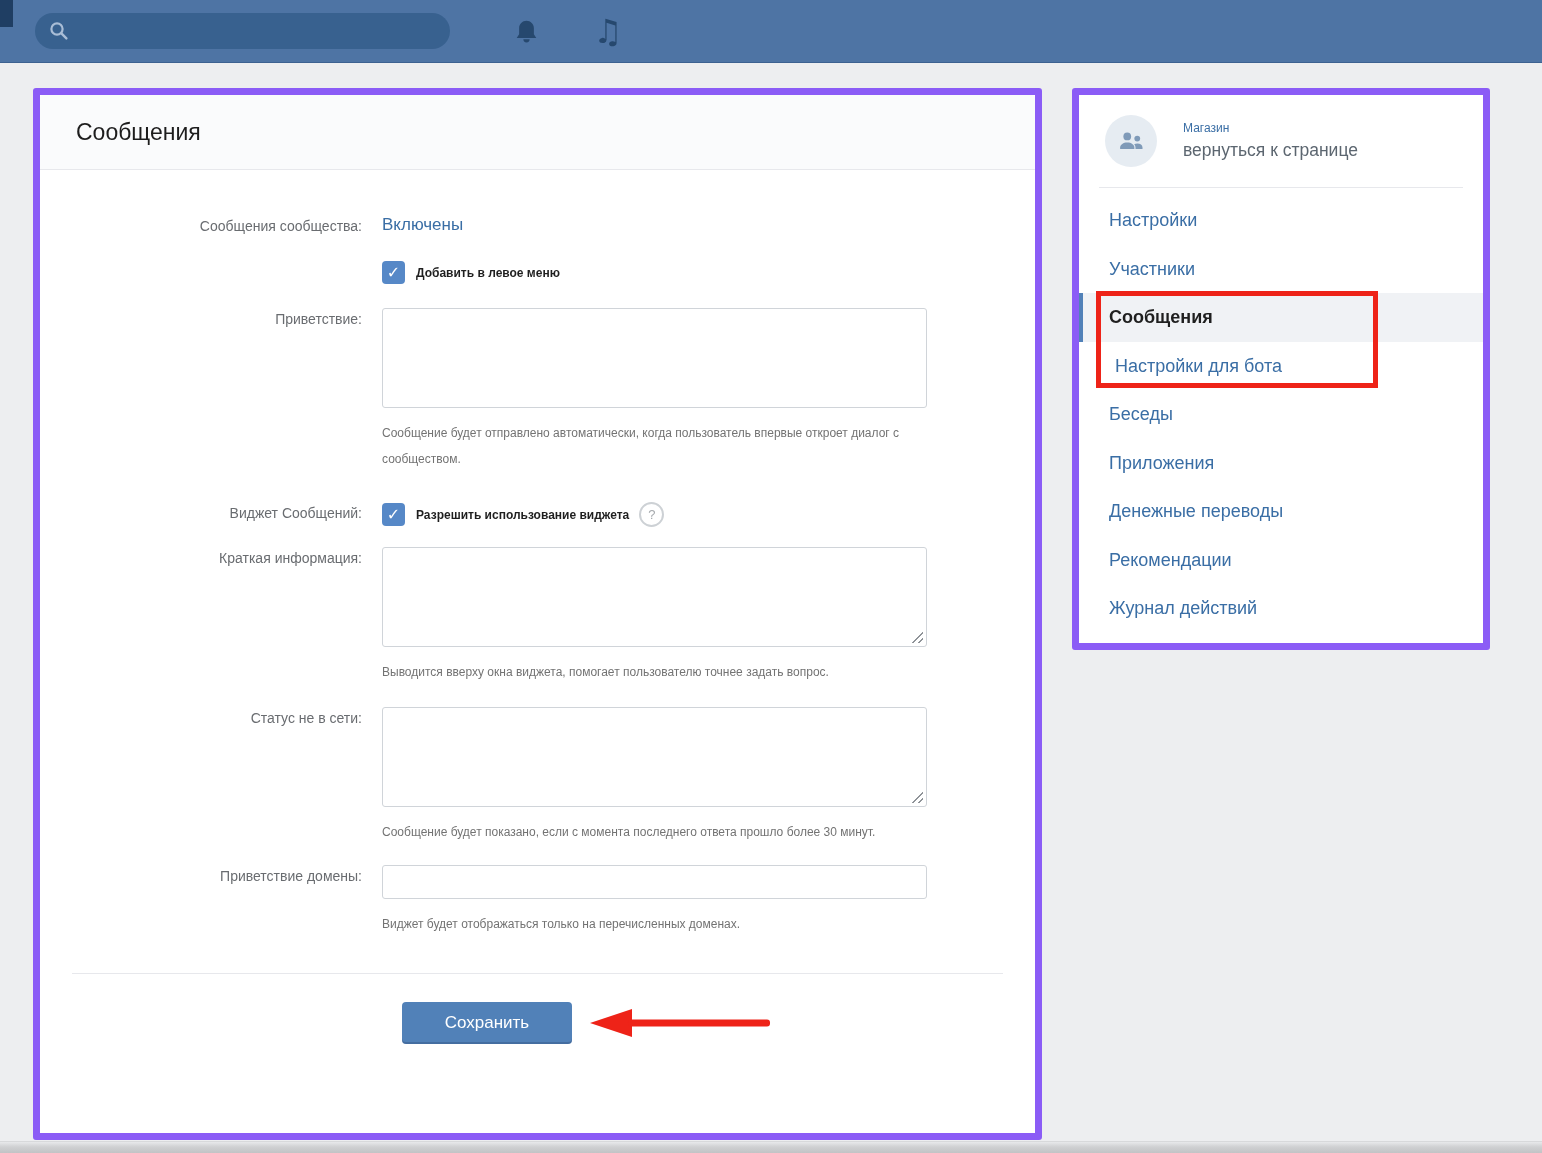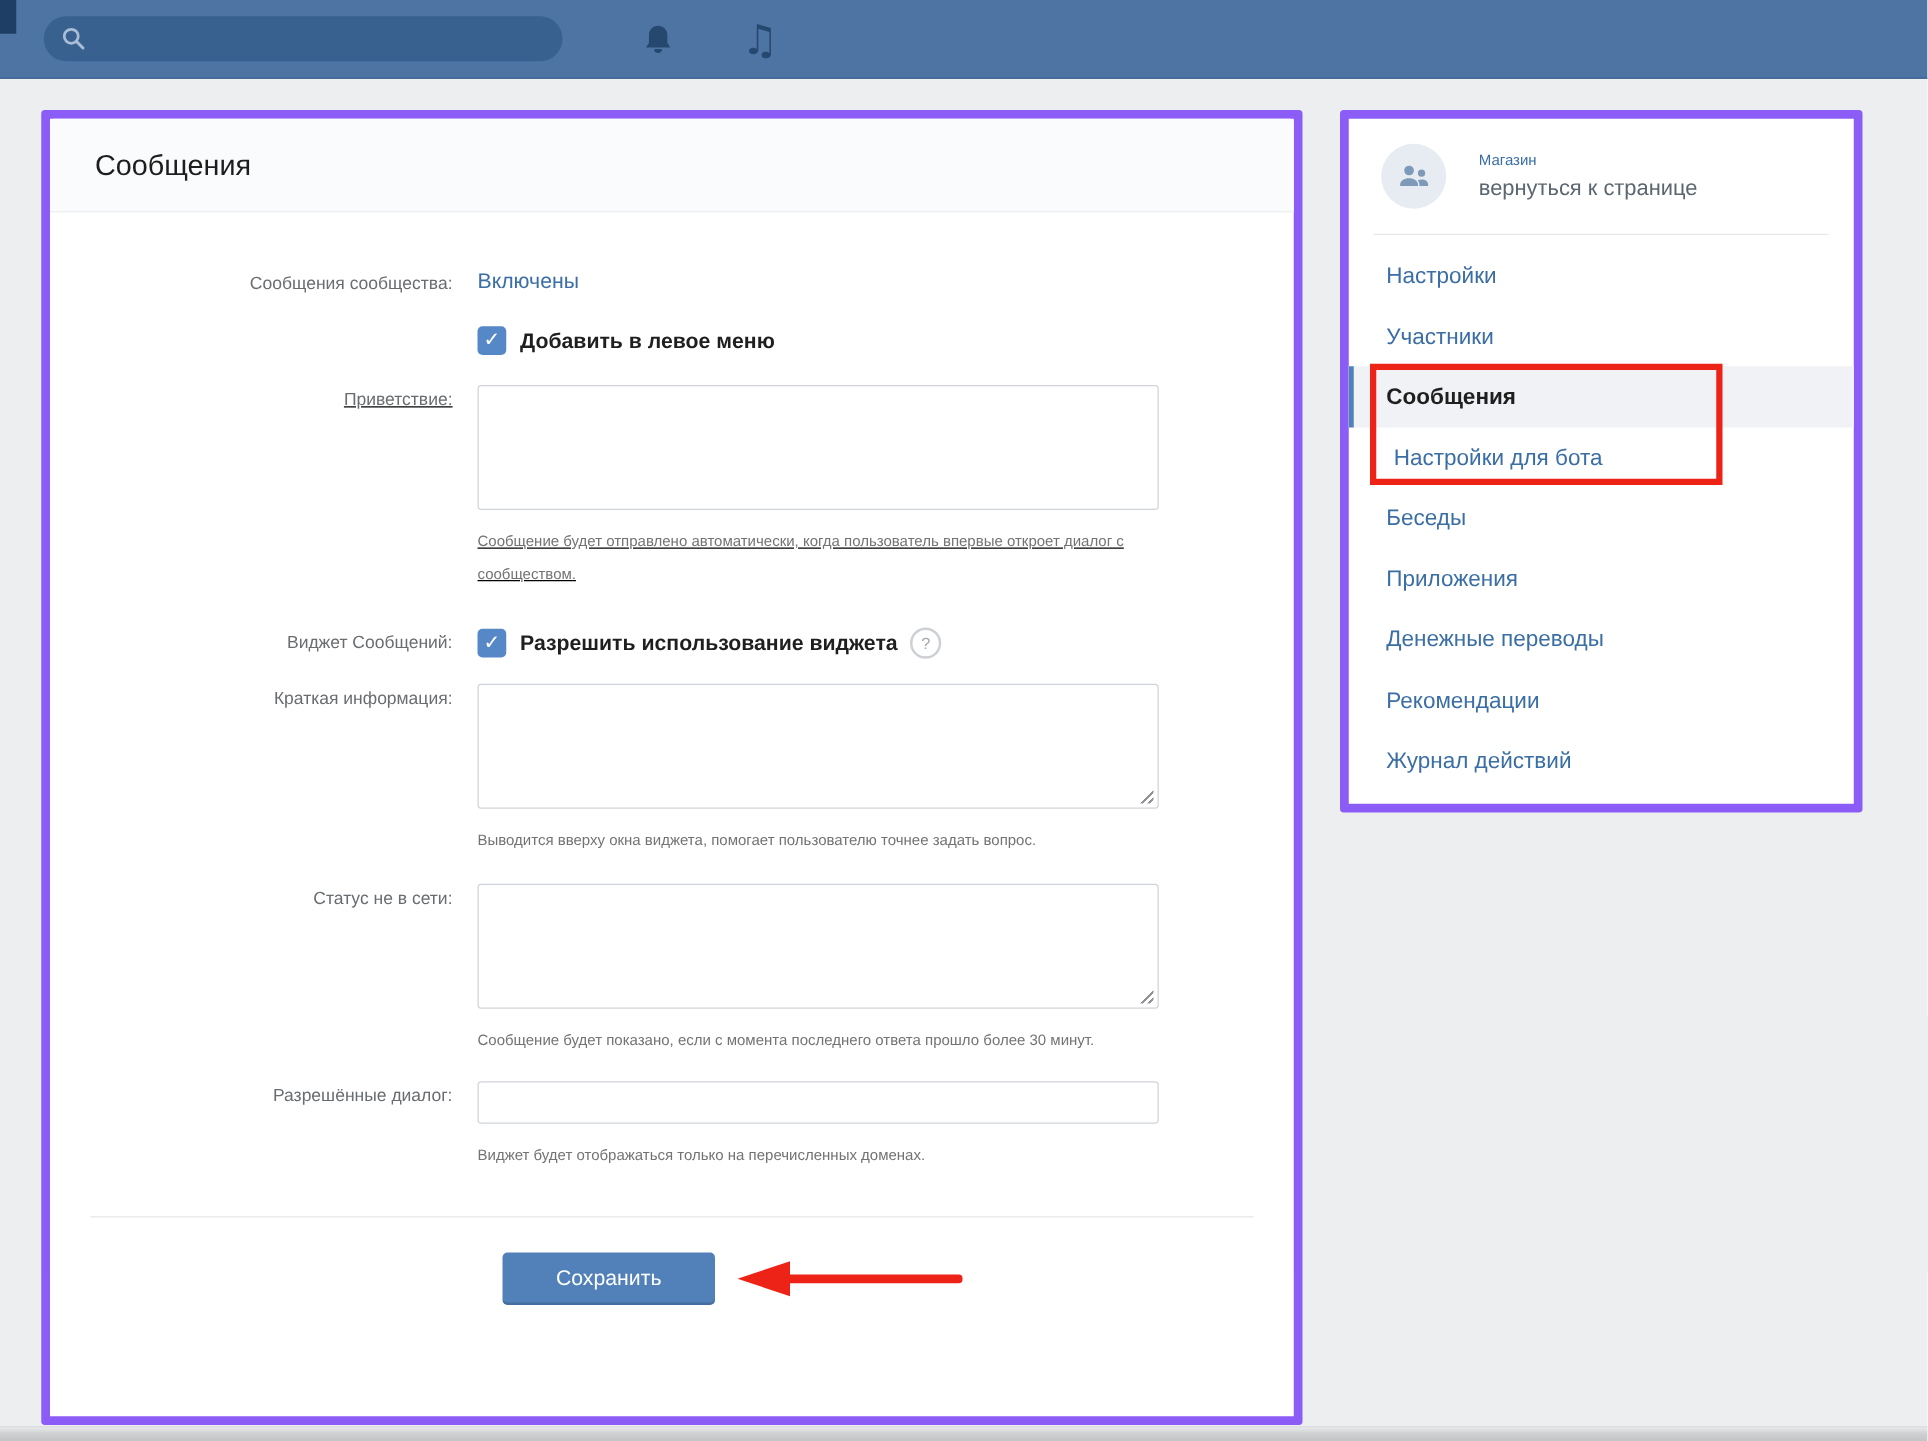--- a/index.html
+++ b/index.html
@@ -44,41 +44,41 @@
   }
   .row-control{flex:1;}
   .value-link{color:#3a6ea5;font-size:17px;text-decoration:none;cursor:pointer;}
   .mb-row1{margin-bottom:26px;}
   .cb-line{display:flex;align-items:center;}
   .checkbox{
     width:23px;height:23px;border-radius:4px;background:#5688c7;margin-right:11px;
     display:flex;align-items:center;justify-content:center;cursor:pointer;flex:none;
   }
   .checkbox .tick{color:#fff;font-size:16px;font-weight:bold;line-height:1;}
-  .cb-label{font-size:17px;font-weight:bold;color:#1f1f1f;cursor:pointer;}
+  .cb-label{font-size:12px;font-weight:bold;color:#1f1f1f;cursor:pointer;}
   .mb-cbrow{margin-bottom:24px;}
   .ta-wrap{position:relative;width:545px;}
   textarea.field,input.field{
     width:545px;box-sizing:border-box;border:1px solid #d0d4d9;border-radius:3px;
     background:#fff;font-family:inherit;font-size:16px;color:#222;padding:7px 9px;
     outline:none;resize:none;display:block;
   }
   textarea.field{height:100px;}
   input.field{height:34px;}
   .resize-handle{
     position:absolute;right:4px;bottom:4px;width:12px;height:12px;pointer-events:none;
     background:repeating-linear-gradient(-45deg,transparent,transparent 2.5px,#8f9398 2.5px,#8f9398 4px);
     clip-path:polygon(100% 0,100% 100%,0 100%);
   }
   .hint{margin-top:12px;color:#737373;font-size:12px;line-height:26px;}
   .hint-1{max-width:585px;}
   .hint-2{max-width:480px;}
   .hint-3{max-width:625px;}
   .hint-4{max-width:600px;}
-  .mb-block{margin-bottom:30px;text-decoration:underline;}
+  .mb-block{margin-bottom:30px;}
   .mb-widget{margin-bottom:20px;}
   .mb-short{margin-bottom:22px;}
   .mb-offline{margin-bottom:20px;}
   .mb-domains{margin-bottom:36px;}
   .help-icon{
     width:21px;height:21px;border-radius:50%;border:2px solid #cdd1d5;color:#a5a9ad;
     display:inline-flex;align-items:center;justify-content:center;font-size:13px;
     margin-left:10px;cursor:pointer;flex:none;
   }
   .divider{height:1px;background:#e7e8ec;margin:0 32px;border:none;}
@@ -210,21 +210,21 @@
       <div class="row-control">
         <div class="ta-wrap">
           <textarea class="field" aria-label="offline status" style=""></textarea>
           <span class="resize-handle"></span>
         </div>
         <div class="hint hint-3">Сообщение будет показано, если с момента последнего ответа прошло более 30 минут.</div>
       </div>
     </div>
 
     <div class="form-row mb-domains">
-      <div class="row-label">Разрешённые диалог:</div>
+      <div class="row-label">Приветствие домены:</div>
       <div class="row-control">
         <input class="field" aria-label="allowed domains" value="" style="">
         <div class="hint hint-4">Виджет будет отображаться только на перечисленных доменах.</div>
       </div>
     </div>
 
     <hr class="divider">
 
     <div class="button-row">
       <button class="save-button">Сохранить</button>

